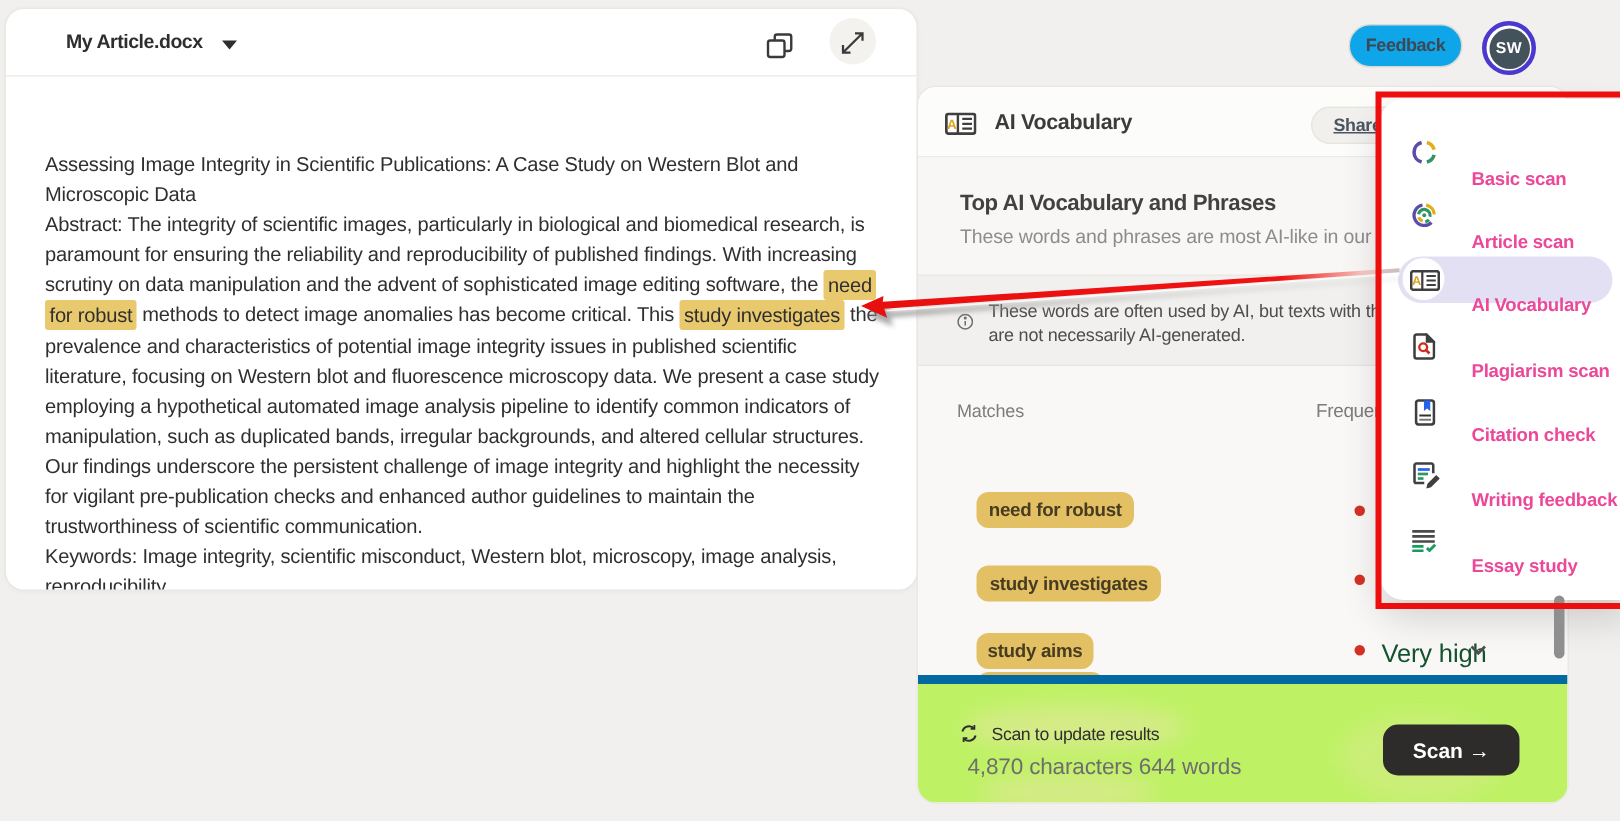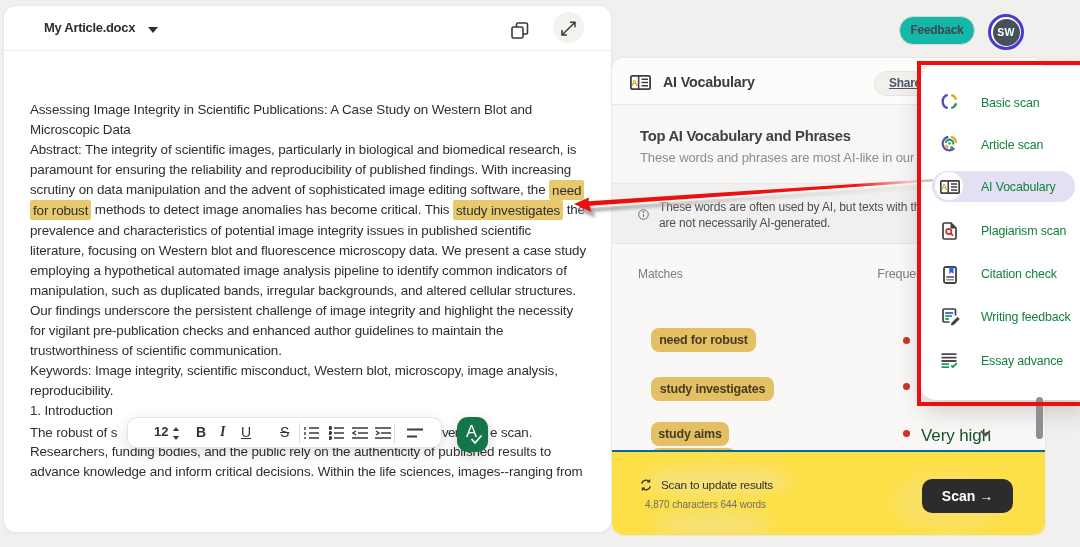--- a/index.html
+++ b/index.html
@@ -1,38 +1,38 @@
 <!DOCTYPE html>
 <html><head>
 <meta charset="utf-8">
 <style>
   * { margin:0; padding:0; box-sizing:border-box; }
   html,body { width:1080px; height:547px; overflow:hidden; }
   body { background:#f1f0ee; font-family:"Liberation Sans", sans-serif; position:relative; -webkit-font-smoothing:antialiased; }
   .abs { position:absolute; }
 
   
-  #leftcard { left:4px; top:6px; width:607px; height:526px; background:#fff;
+  #leftcard { left:4px; top:6px; width:607px; height:387px; background:#fff;
     border-radius:12px; box-shadow:0 0 0 1px #e9e8e5, 0 1px 4px rgba(0,0,0,.05); z-index:1; overflow:hidden;}
   #lc-head { left:0; top:0; width:100%; height:45px; border-bottom:1px solid #edecea; }
   #lc-title { left:40px; top:14px; font-size:13px; font-weight:700; color:#2e2e2e; letter-spacing:-0.3px;}
   #lc-caret { left:144px; top:21px; width:0; height:0; border-left:5px solid transparent; border-right:5px solid transparent; border-top:6px solid #2e2e2e; }
   #expand-circle { left:549px; top:6px; width:31px; height:31px; border-radius:50%; background:#f3f2ef; }
 
   #doctext { left:26px; top:94px; font-size:13.4px; line-height:20.1px; color:#2f2f2f; white-space:nowrap; letter-spacing:-0.13px;}
   .hl { background:#e9c96d; padding:2.5px 3px; border-radius:2px; }
 
   
   #toolbar { left:123px; top:411px; width:315px; height:31px; background:#fff; border:1px solid #e6e4e1;
     border-radius:10px; box-shadow:0 5px 16px rgba(0,0,0,.13); z-index:3; }
   #greenbtn { left:453px; top:411px; width:31px; height:35px; background:#15754a; border-radius:11px; z-index:3; box-shadow:0 4px 12px rgba(0,0,0,.18);}
 
   
   #feedback { left:899px; top:16px; width:76px; height:29px; border:1px solid #d9d8d5; border-radius:15px;
-    background:#14b8a6; color:#3d4854; font-size:12px; font-weight:600; letter-spacing:-0.3px; text-align:center; line-height:27px; z-index:1;}
+    background:#0ea5e9; color:#3d4854; font-size:12px; font-weight:600; letter-spacing:-0.3px; text-align:center; line-height:27px; z-index:1;}
   #avatar-ring { left:988px; top:14px; width:36px; height:36px; border-radius:50%; border:3px solid #4b39cf; background:#fff; z-index:1;}
   #avatar { left:992.5px; top:18.5px; width:27px; height:27px; border-radius:50%; background:#44525b; color:#fff;
     font-size:10.5px; font-weight:700; text-align:center; line-height:27px; letter-spacing:.3px; z-index:2;}
 
   
   #rightcard { left:612px; top:58px; width:433px; height:477px; background:#f9f8f6;
     border-radius:12px; box-shadow:0 0 0 1px #e9e8e5; z-index:1; overflow:hidden; }
   .rc { position:absolute; }
   #rc-head { left:0; top:0; width:100%; height:47px; background:#fcfcfa; border-bottom:1px solid #eceae7;}
   #rc-title { left:51px; top:16px; font-size:14.3px; font-weight:700; color:#3b3b3b; letter-spacing:-0.2px;}
@@ -43,29 +43,29 @@
   #sec1 p { position:absolute; left:28px; top:44.5px; font-size:13px; color:#8c8c8c; letter-spacing:-0.1px; white-space:nowrap;}
   #infobox { left:0; top:126px; width:100%; height:60px; background:#f1f0ee; border-bottom:1px solid #e7e6e3;}
   #infobox .txt { position:absolute; left:47px; top:15px; font-size:12px; line-height:16px; color:#4e4e4e; letter-spacing:-0.15px; white-space:nowrap;}
   #matches-h { left:26px; top:209px; font-size:12px; color:#7c7c7c; letter-spacing:-0.1px;}
   #freq-h { left:250px; top:209px; width:73px; text-align:right; font-size:12.6px; color:#7c7c7c; letter-spacing:-0.2px;}
   .chip { position:absolute; left:39px; height:24px; background:#e3c063; border-radius:8px; font-size:12.5px; font-weight:600; letter-spacing:-0.2px;
     color:#473c22; text-align:center; }
   .chip span { line-height:24px; }
   .dot { position:absolute; left:291px; width:7px; height:7px; border-radius:50%; background:#d43125; }
   .vh { position:absolute; left:309px; font-size:17px; color:#14532d; letter-spacing:-0.1px;}
-  #rc-foot { left:0; top:392px; width:100%; height:85px; background:#fde047; border-top:2px solid #0369a1;}
+  #rc-foot { left:0; top:392px; width:100%; height:85px; background:#bef264; border-top:6px solid #0369a1;}
   #scanbtn { left:310px; top:27px; width:91px; height:34px; background:#2d2c2a; border-radius:10px; color:#fff;
     font-size:14px; font-weight:600; text-align:center; line-height:34px; }
   .blob { position:absolute; border-radius:50%; filter:blur(7px); background:#f1e3b4; opacity:.45; }
 
   
   #dropdown { left:920px; top:66px; width:167px; height:334px; background:#fff; border-radius:16px 0 0 16px;
     box-shadow:0 12px 26px rgba(0,0,0,.16); z-index:4; }
-  .mi-label { position:absolute; left:61px; font-size:12.4px; font-weight:400; color:#15803d; letter-spacing:-0.15px; white-space:nowrap;}
+  .mi-label { position:absolute; left:61px; font-size:12.4px; font-weight:700; color:#ec4899; letter-spacing:-0.15px; white-space:nowrap;margin-top:16px;}
   #ai-pill { position:absolute; left:12px; top:104.5px; width:143px; height:31px; background:#e4e0f3; border-radius:15.5px;}
   #ai-circ { position:absolute; left:15px; top:106px; width:28px; height:28px; background:#fff; border-radius:50%;}
 
   
   #redrect { left:916.5px; top:61px; width:180px; height:345px; border:4.5px solid #ee0e0e; z-index:6; }
   
   #scrollbar { left:1036px; top:397px; width:7px; height:42px; background:#8f8f8f; border-radius:3.5px; z-index:5; }
   
   #arrow { left:555px; top:160px; z-index:5; }
 </style>
@@ -199,21 +199,21 @@
   <div class="rc" id="rc-foot">
     <div class="blob" style="left:30px; top:14px; width:150px; height:30px;"></div>
     <div class="blob" style="left:40px; top:60px; width:120px; height:24px;"></div>
     <div class="blob" style="left:280px; top:20px; width:110px; height:60px; opacity:.25;"></div>
     <svg class="rc" style="left:28px; top:27px;" width="12" height="12" viewBox="0 0 12 12" fill="none" stroke="#2f2f2f" stroke-width="1.35">
       <path d="M1.6 4.6 A4.6 4.6 0 0 1 9.4 2.6 M10.4 7.4 A4.6 4.6 0 0 1 2.6 9.4"></path>
       <path d="M9.6 0.4 L9.6 2.9 L7.1 2.9" stroke-width="1.2"></path>
       <path d="M2.4 11.6 L2.4 9.1 L4.9 9.1" stroke-width="1.2"></path>
     </svg>
     <div class="rc" style="left:49px; top:26px; font-size:11.8px; font-weight:500; letter-spacing:-0.25px; color:#2f2f2f;">Scan to update results</div>
-    <div class="rc" style="left:33px; top:47px; font-size:10px; letter-spacing:-0.1px; color:#6e6e6e;">4,870 characters 644 words</div>
+    <div class="rc" style="left:33px; top:47px; font-size:15px; letter-spacing:-0.1px; color:#6e6e6e;">4,870 characters 644 words</div>
     <div class="rc" id="scanbtn">Scan&nbsp;→</div>
   </div>
 </div>
 
 <div class="abs" id="dropdown">
   <div id="ai-pill"></div>
   <div id="ai-circ"></div>
 
   <svg class="abs" style="left:21px; top:27px;" width="17" height="17" viewBox="0 0 17 17" fill="none" stroke-width="2.4">
     <path d="M6.74 1.93 A6.8 6.8 0 0 0 6.74 15.07" stroke="#5b4ea8"></path>
@@ -263,21 +263,21 @@
     <path d="M3.2 11 L7 11" stroke="#2e9663" stroke-width="1.8"></path>
     <path d="M15.5 9.2 L17.3 11 L11.8 16.5 L9.4 17.1 L10 14.7 Z" fill="#3f3f3f" stroke="#3f3f3f" stroke-width="0.8"></path>
   </svg>
   <div class="mi-label" style="top:244px;">Writing feedback</div>
 
   <svg class="abs" style="left:21px; top:286.5px;" width="17" height="15" viewBox="0 0 17 15" fill="none">
     <path d="M0.5 1.2 L15.5 1.2 M0.5 4.6 L15.5 4.6 M0.5 8 L15.5 8" stroke="#4a4a4a" stroke-width="1.8"></path>
     <path d="M0.5 11.2 L8 11.2 M0.5 14.2 L8 14.2" stroke="#199a5e" stroke-width="1.8"></path>
     <path d="M10.3 12.3 L12 14 L15.8 10.2" stroke="#199a5e" stroke-width="1.9"></path>
   </svg>
-  <div class="mi-label" style="top:287.5px;">Essay advance</div>
+  <div class="mi-label" style="top:287.5px;">Essay study</div>
 </div>
 
 <svg class="abs" id="arrow" width="390" height="60" viewBox="0 0 390 60">
   <defs>
     <linearGradient id="ag" x1="0" y1="0" x2="1" y2="0">
       <stop offset="0" stop-color="#e80f0f"></stop>
       <stop offset="0.78" stop-color="#f11212"></stop>
       <stop offset="0.93" stop-color="#f4c0ba"></stop>
       <stop offset="1" stop-color="#c6c0be"></stop>
     </linearGradient>

